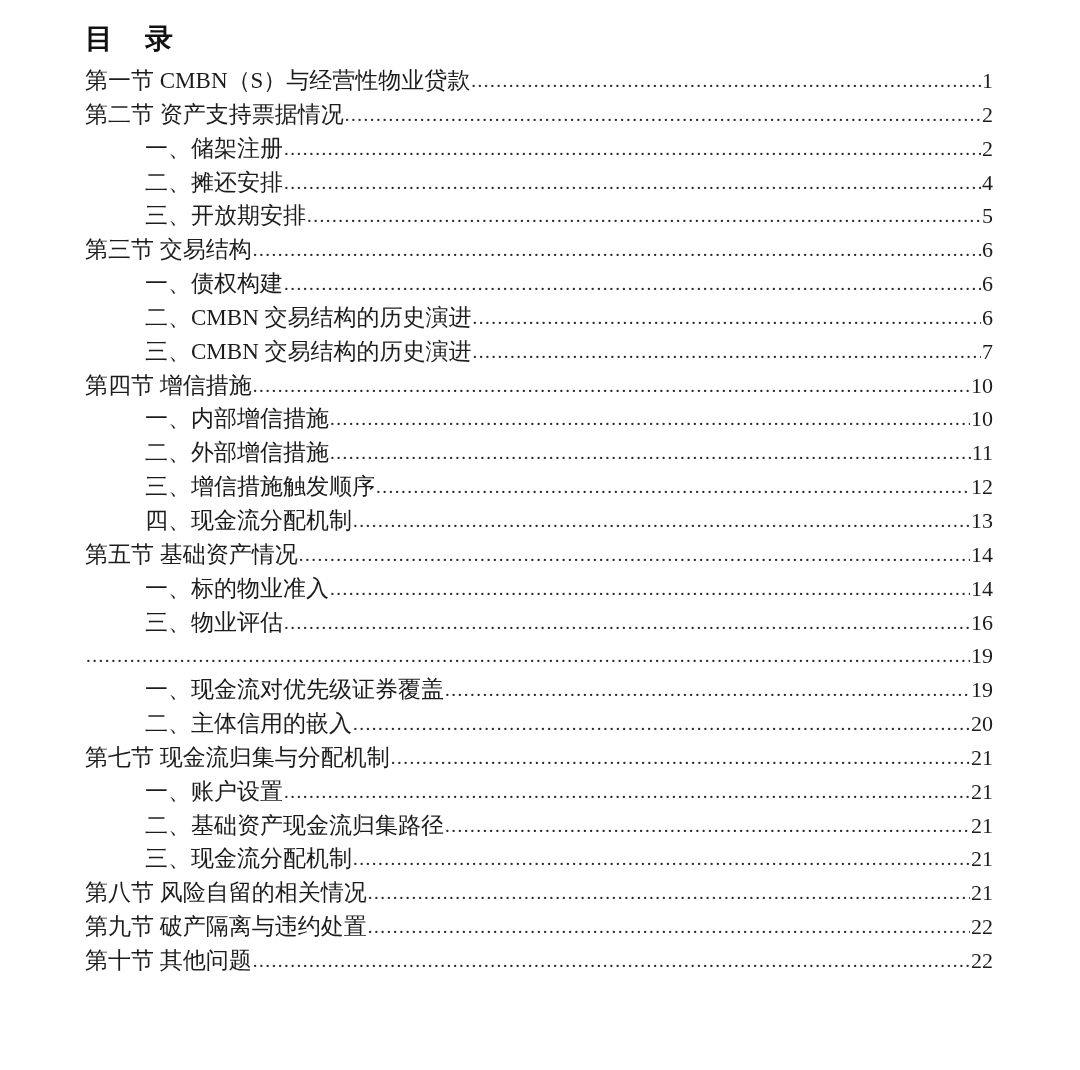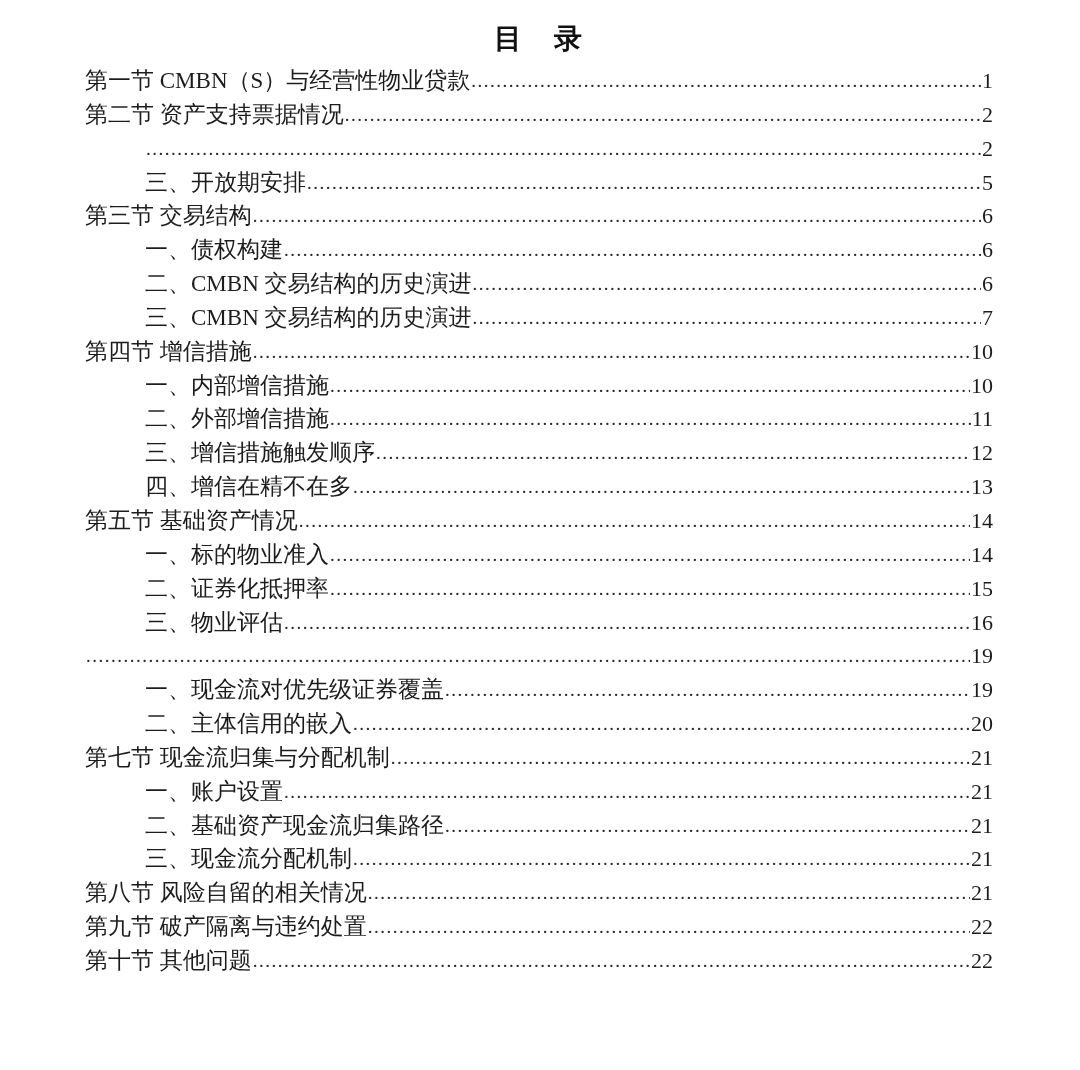--- a/index.html
+++ b/index.html
@@ -16,21 +16,21 @@
   }
   .page {
     box-sizing: border-box;
     width: 1080px;
     height: 1070px;
     padding: 20px 87px 0 85px;
     background: #ffffff;
   }
   .doc-title {
     margin: 0 0 6px 0;
-    text-align: center;
+    text-align: left;
     font-size: 28px;
     font-weight: bold;
     line-height: 38px;
     letter-spacing: 2px;
     color: #111111;
   }
   .toc-list {
     width: 100%;
   }
   .toc-row {
@@ -76,24 +76,30 @@
     <span class="toc-label">第一节 CMBN（S）与经营性物业贷款</span>
     <span class="toc-dots"></span>
     <span class="toc-page">1</span>
   </div>
       <div class="toc-row level-1">
     <span class="toc-label">第二节 资产支持票据情况</span>
     <span class="toc-dots"></span>
     <span class="toc-page">2</span>
   </div>
       <div class="toc-row level-2">
+    <span class="toc-label">一、储架注册</span>
     <span class="toc-dots"></span>
     <span class="toc-page">2</span>
   </div>
       <div class="toc-row level-2">
+    <span class="toc-label">二、摊还安排</span>
+    <span class="toc-dots"></span>
+    <span class="toc-page">4</span>
+  </div>
+      <div class="toc-row level-2">
     <span class="toc-label">三、开放期安排</span>
     <span class="toc-dots"></span>
     <span class="toc-page">5</span>
   </div>
       <div class="toc-row level-1">
     <span class="toc-label">第三节 交易结构</span>
     <span class="toc-dots"></span>
     <span class="toc-page">6</span>
   </div>
       <div class="toc-row level-2">
@@ -125,38 +131,33 @@
     <span class="toc-label">二、外部增信措施</span>
     <span class="toc-dots"></span>
     <span class="toc-page">11</span>
   </div>
       <div class="toc-row level-2">
     <span class="toc-label">三、增信措施触发顺序</span>
     <span class="toc-dots"></span>
     <span class="toc-page">12</span>
   </div>
       <div class="toc-row level-2">
-    <span class="toc-label">四、增信在精不在多</span>
+    <span class="toc-label">四、现金流分配机制</span>
     <span class="toc-dots"></span>
     <span class="toc-page">13</span>
   </div>
       <div class="toc-row level-1">
     <span class="toc-label">第五节 基础资产情况</span>
     <span class="toc-dots"></span>
     <span class="toc-page">14</span>
   </div>
       <div class="toc-row level-2">
     <span class="toc-label">一、标的物业准入</span>
     <span class="toc-dots"></span>
     <span class="toc-page">14</span>
-  </div>
-      <div class="toc-row level-2">
-    <span class="toc-label">二、证券化抵押率</span>
-    <span class="toc-dots"></span>
-    <span class="toc-page">15</span>
   </div>
       <div class="toc-row level-2">
     <span class="toc-label">三、物业评估</span>
     <span class="toc-dots"></span>
     <span class="toc-page">16</span>
   </div>
       <div class="toc-row level-1">
     <span class="toc-dots"></span>
     <span class="toc-page">19</span>
   </div>

